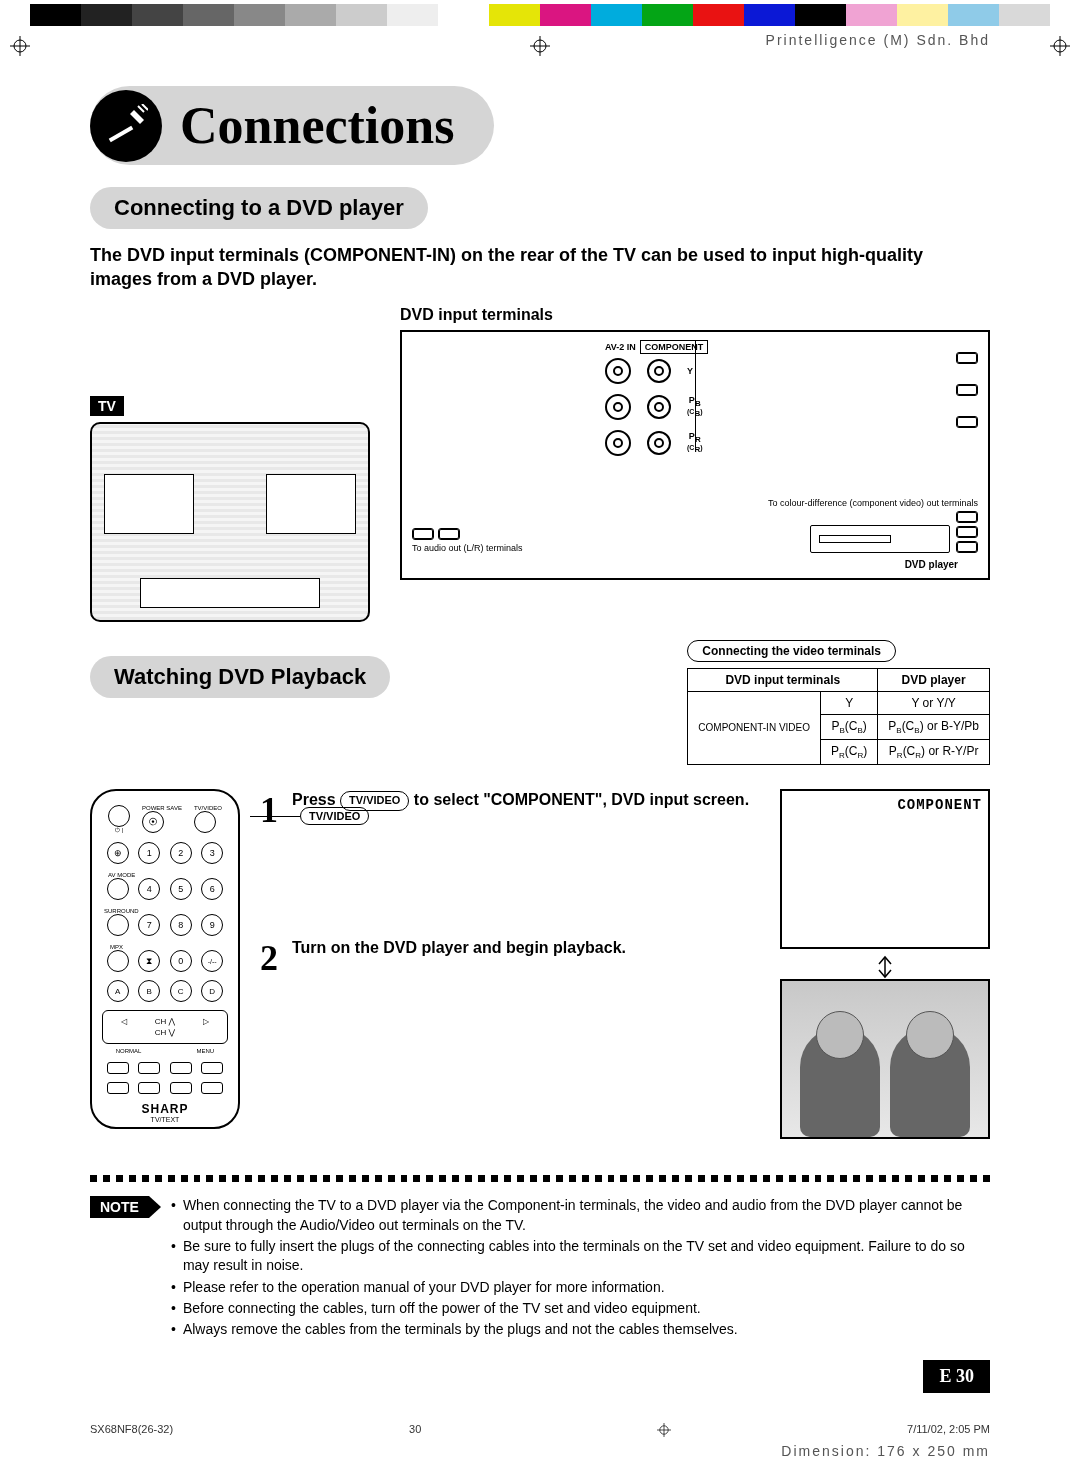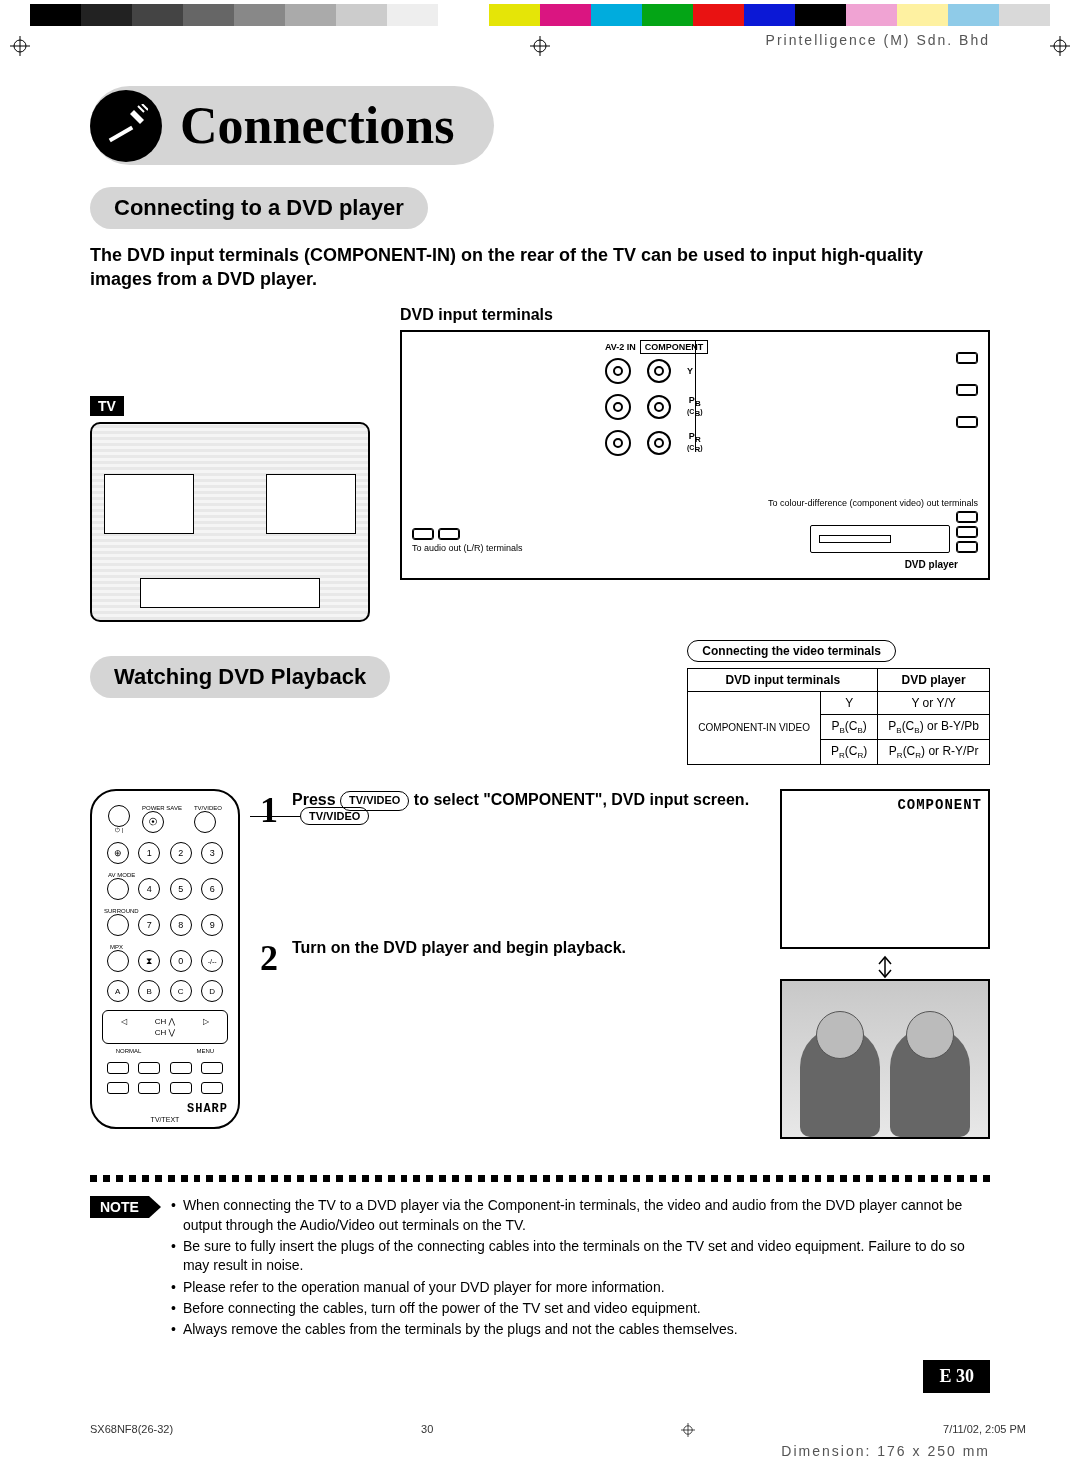--- a/index.html
+++ b/index.html
@@ -49,21 +49,21 @@
   table.term-table th, table.term-table td { border:1.5px solid #000; padding:4px 10px; text-align:center;}
   table.term-table th { font-weight:700;}
   .sub { font-size:8px; vertical-align:sub;}
   .playback { display:flex; gap:20px; margin-top:24px;}
   .remote { width:150px; height:340px; border:2px solid #000; border-radius:26px; padding:14px 10px; background:#fff; position:relative;}
   .remote .row { display:flex; justify-content:space-around; margin-bottom:8px;}
   .remote .btn-round { width:22px; height:22px; border:1.5px solid #000; border-radius:50%; font-size:9px; display:flex; align-items:center; justify-content:center;}
   .remote .btn-rect { width:22px; height:12px; border:1.5px solid #000; border-radius:3px;}
   .remote .tiny { font-size:6px; text-align:center;}
   .remote .panel { border:1.5px solid #000; border-radius:6px; padding:6px 4px;}
-  .remote .brand { text-align:right; font-family: Liberation Mono, monospace; font-weight:700; letter-spacing:1px; font-size:12px; margin-top:auto;}
+  .remote .brand { text-align:center; font-family: Liberation Sans, sans-serif; font-weight:700; letter-spacing:1px; font-size:12px; margin-top:auto;}
   .remote .brand-sub { text-align:center; font-size:7px;}
   .remote-callout { position:absolute; left:160px; top:18px; display:flex; align-items:center;}
   .remote-callout .line { width:50px; border-top:1.5px solid #000;}
   .callout-pill { border:1.5px solid #000; border-radius:12px; font-size:11px; font-weight:700; padding:2px 8px; background:#fff;}
   .steps { flex:1; position:relative;}
   .step { display:flex; gap:14px; align-items:flex-start; margin-bottom:106px;}
   .step:last-child { margin-bottom:0;}
   .step-num { font-family: Georgia, 'Times New Roman', serif; font-size:36px; font-weight:900;}
   .step-text { font-weight:700; font-size:16px; line-height:1.4; }
   .step-text .inline-pill { display:inline-block; border:1.5px solid #000; border-radius:12px; font-size:11px; padding:1px 8px; vertical-align:middle;}
@@ -81,21 +81,21 @@
   .dotted-sep { display:flex; gap:6px; margin:36px 0 14px 0; justify-content:space-between;}
   .dotted-sep span { width:7px; height:7px; background:#000;}
   .note-row { display:flex; gap:10px; align-items:flex-start;}
   .note-badge { display:flex; align-items:center;}
   .note-badge .box { background:#000; color:#fff; font-size:14px; font-weight:700; padding:3px 10px;}
   .note-badge .tri { width:0; height:0; border-top:11px solid transparent; border-bottom:11px solid transparent; border-left:12px solid #000;}
   .notes-list { flex:1; font-size:14px; line-height:1.38;}
   .notes-list li { list-style:none; position:relative; padding-left:12px; margin-bottom:2px;}
   .notes-list li::before { content:"•"; position:absolute; left:0;}
   .page-num { background:#000; color:#fff; display:inline-block; float:right; padding:6px 16px; font-weight:700; font-family: Georgia, serif; font-size:18px; margin-top:18px;}
-  .footer-meta { display:flex; justify-content:space-between; font-size:11px; color:#333; padding:30px 54px 6px 90px; clear:both;}
+  .footer-meta { display:flex; justify-content:space-between; font-size:11px; color:#333; padding:30px 90px 6px 90px; clear:both;}
   .footer-dim { text-align:right; font-size:14px; letter-spacing:2px; color:#555; padding-right:90px; padding-bottom:20px;}
 </style>
 </head>
 <body>
 
 <div class="color-bar" id="colorbar">
     <div class="seg" style="background: rgb(0, 0, 0);"></div>
     <div class="seg" style="background: rgb(34, 34, 34);"></div>
     <div class="seg" style="background: rgb(68, 68, 68);"></div>
     <div class="seg" style="background: rgb(102, 102, 102);"></div>

